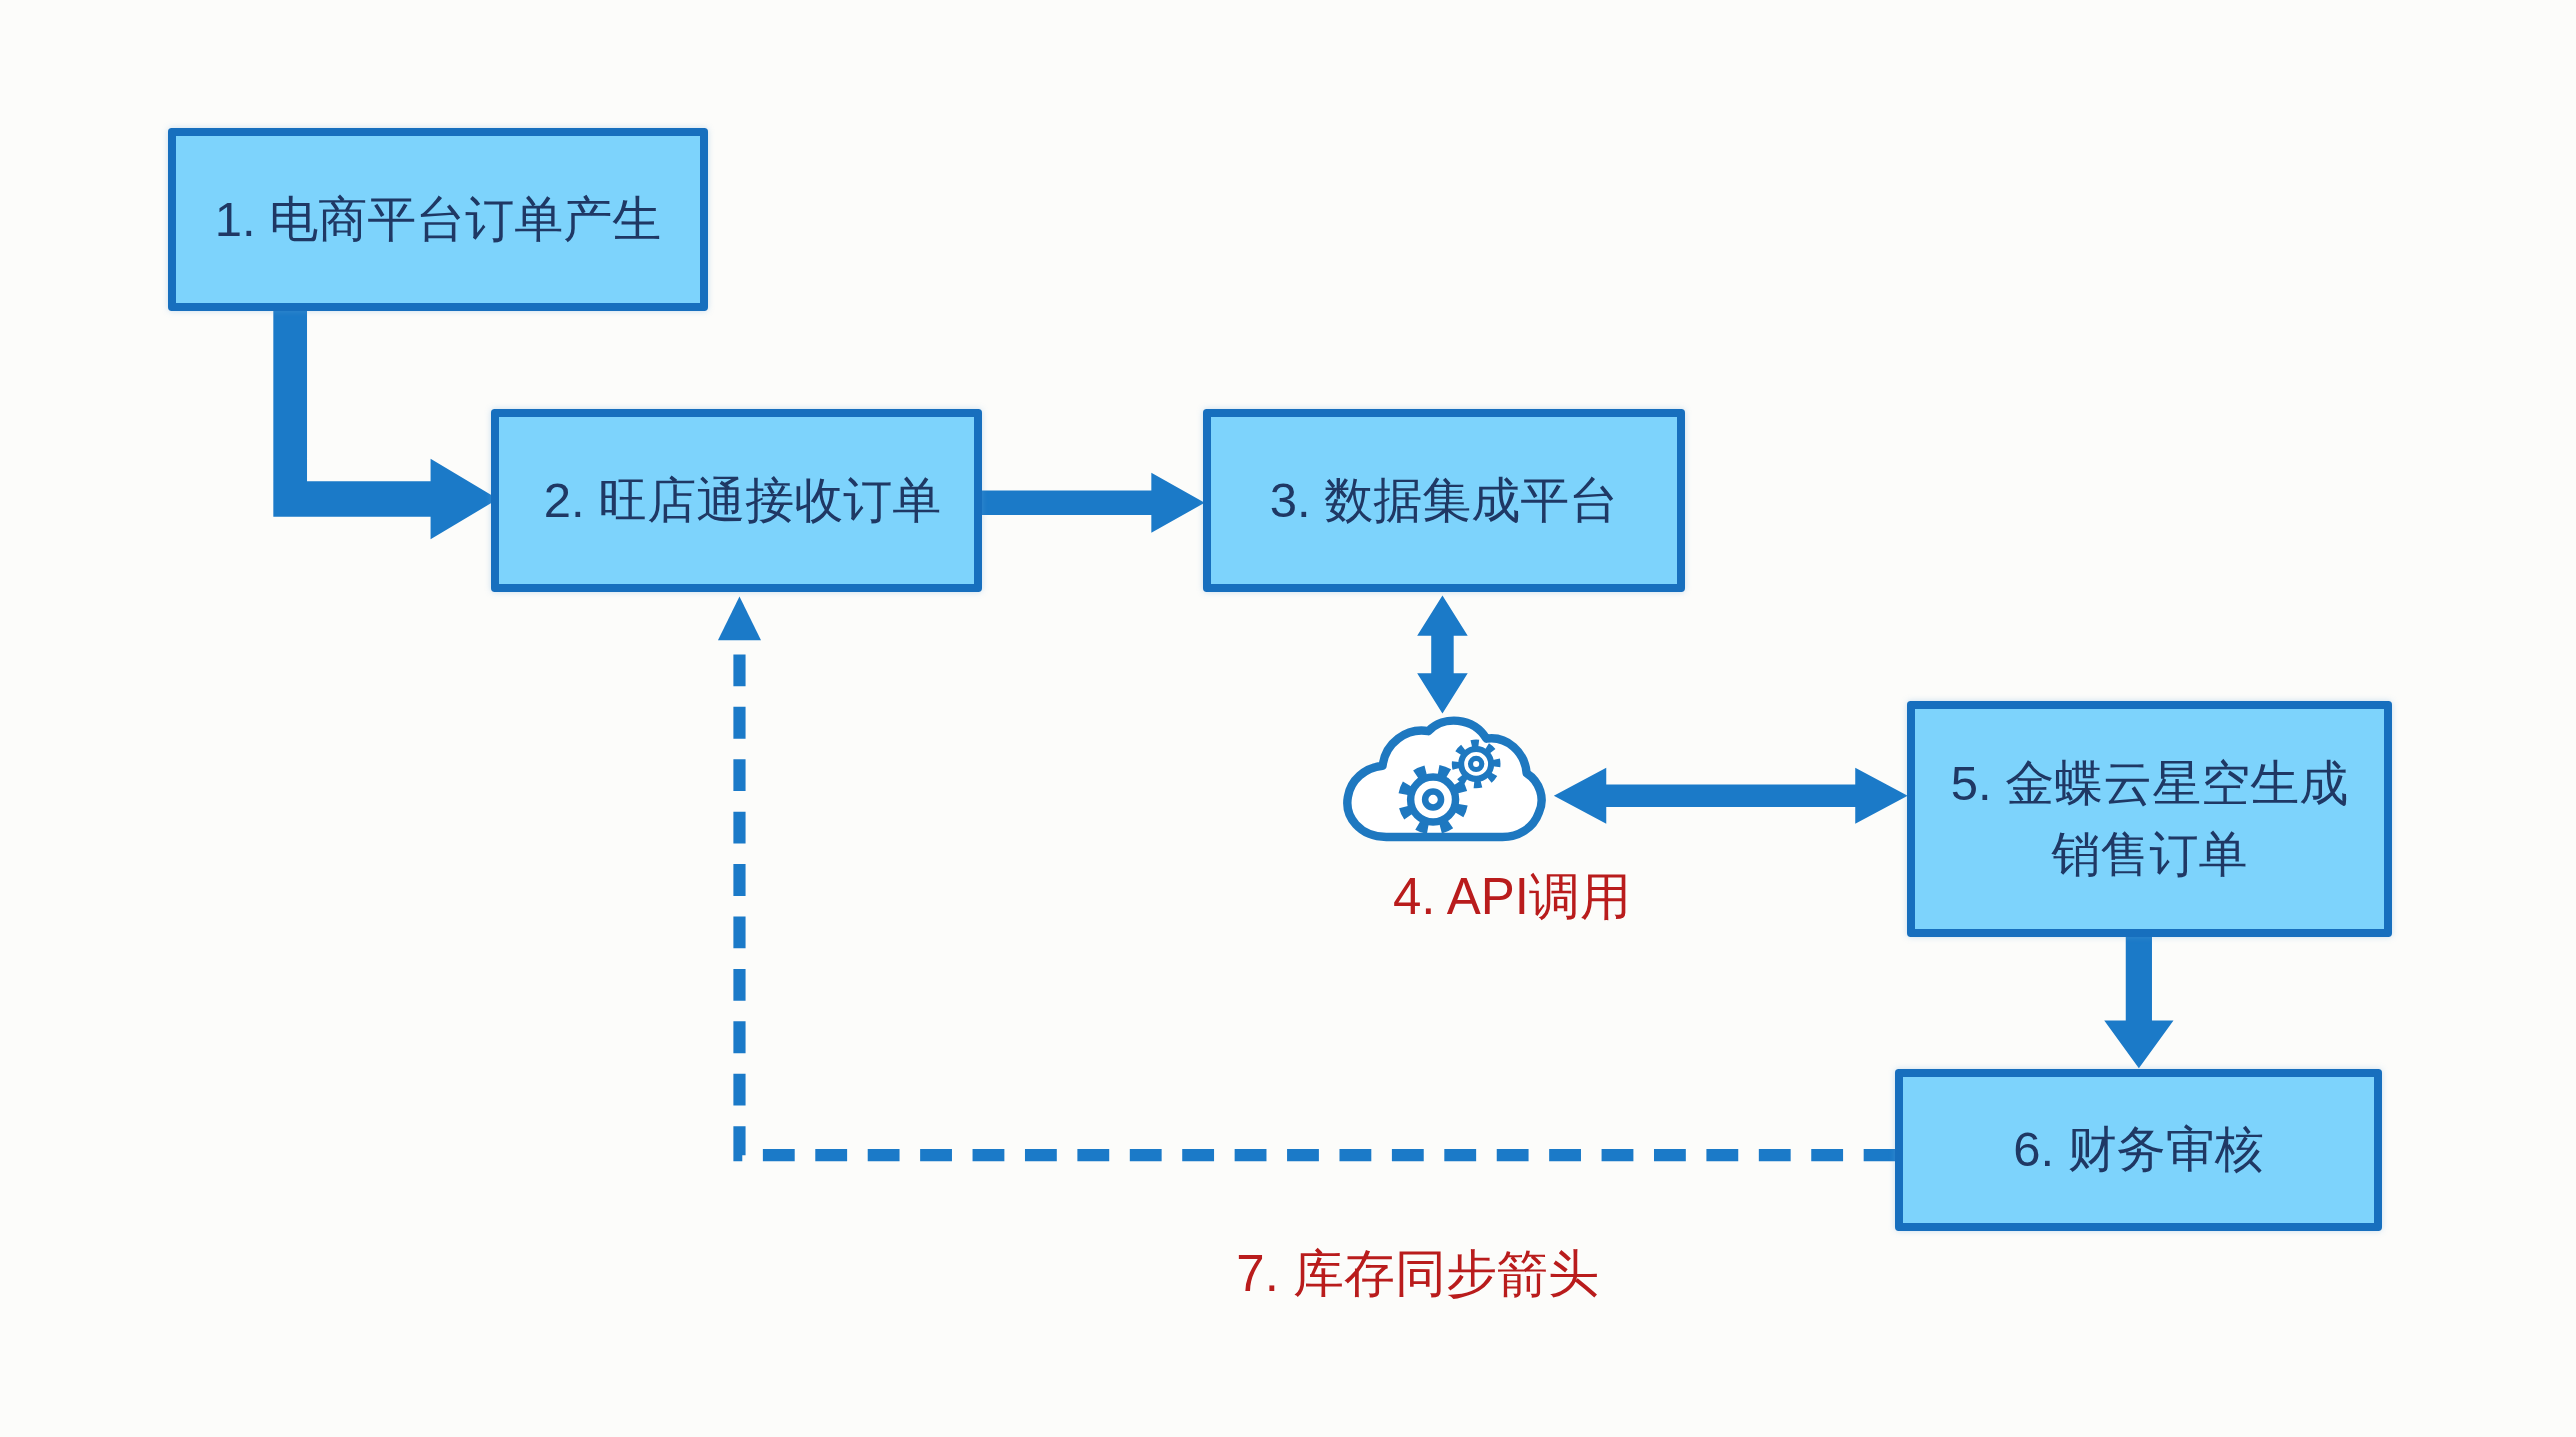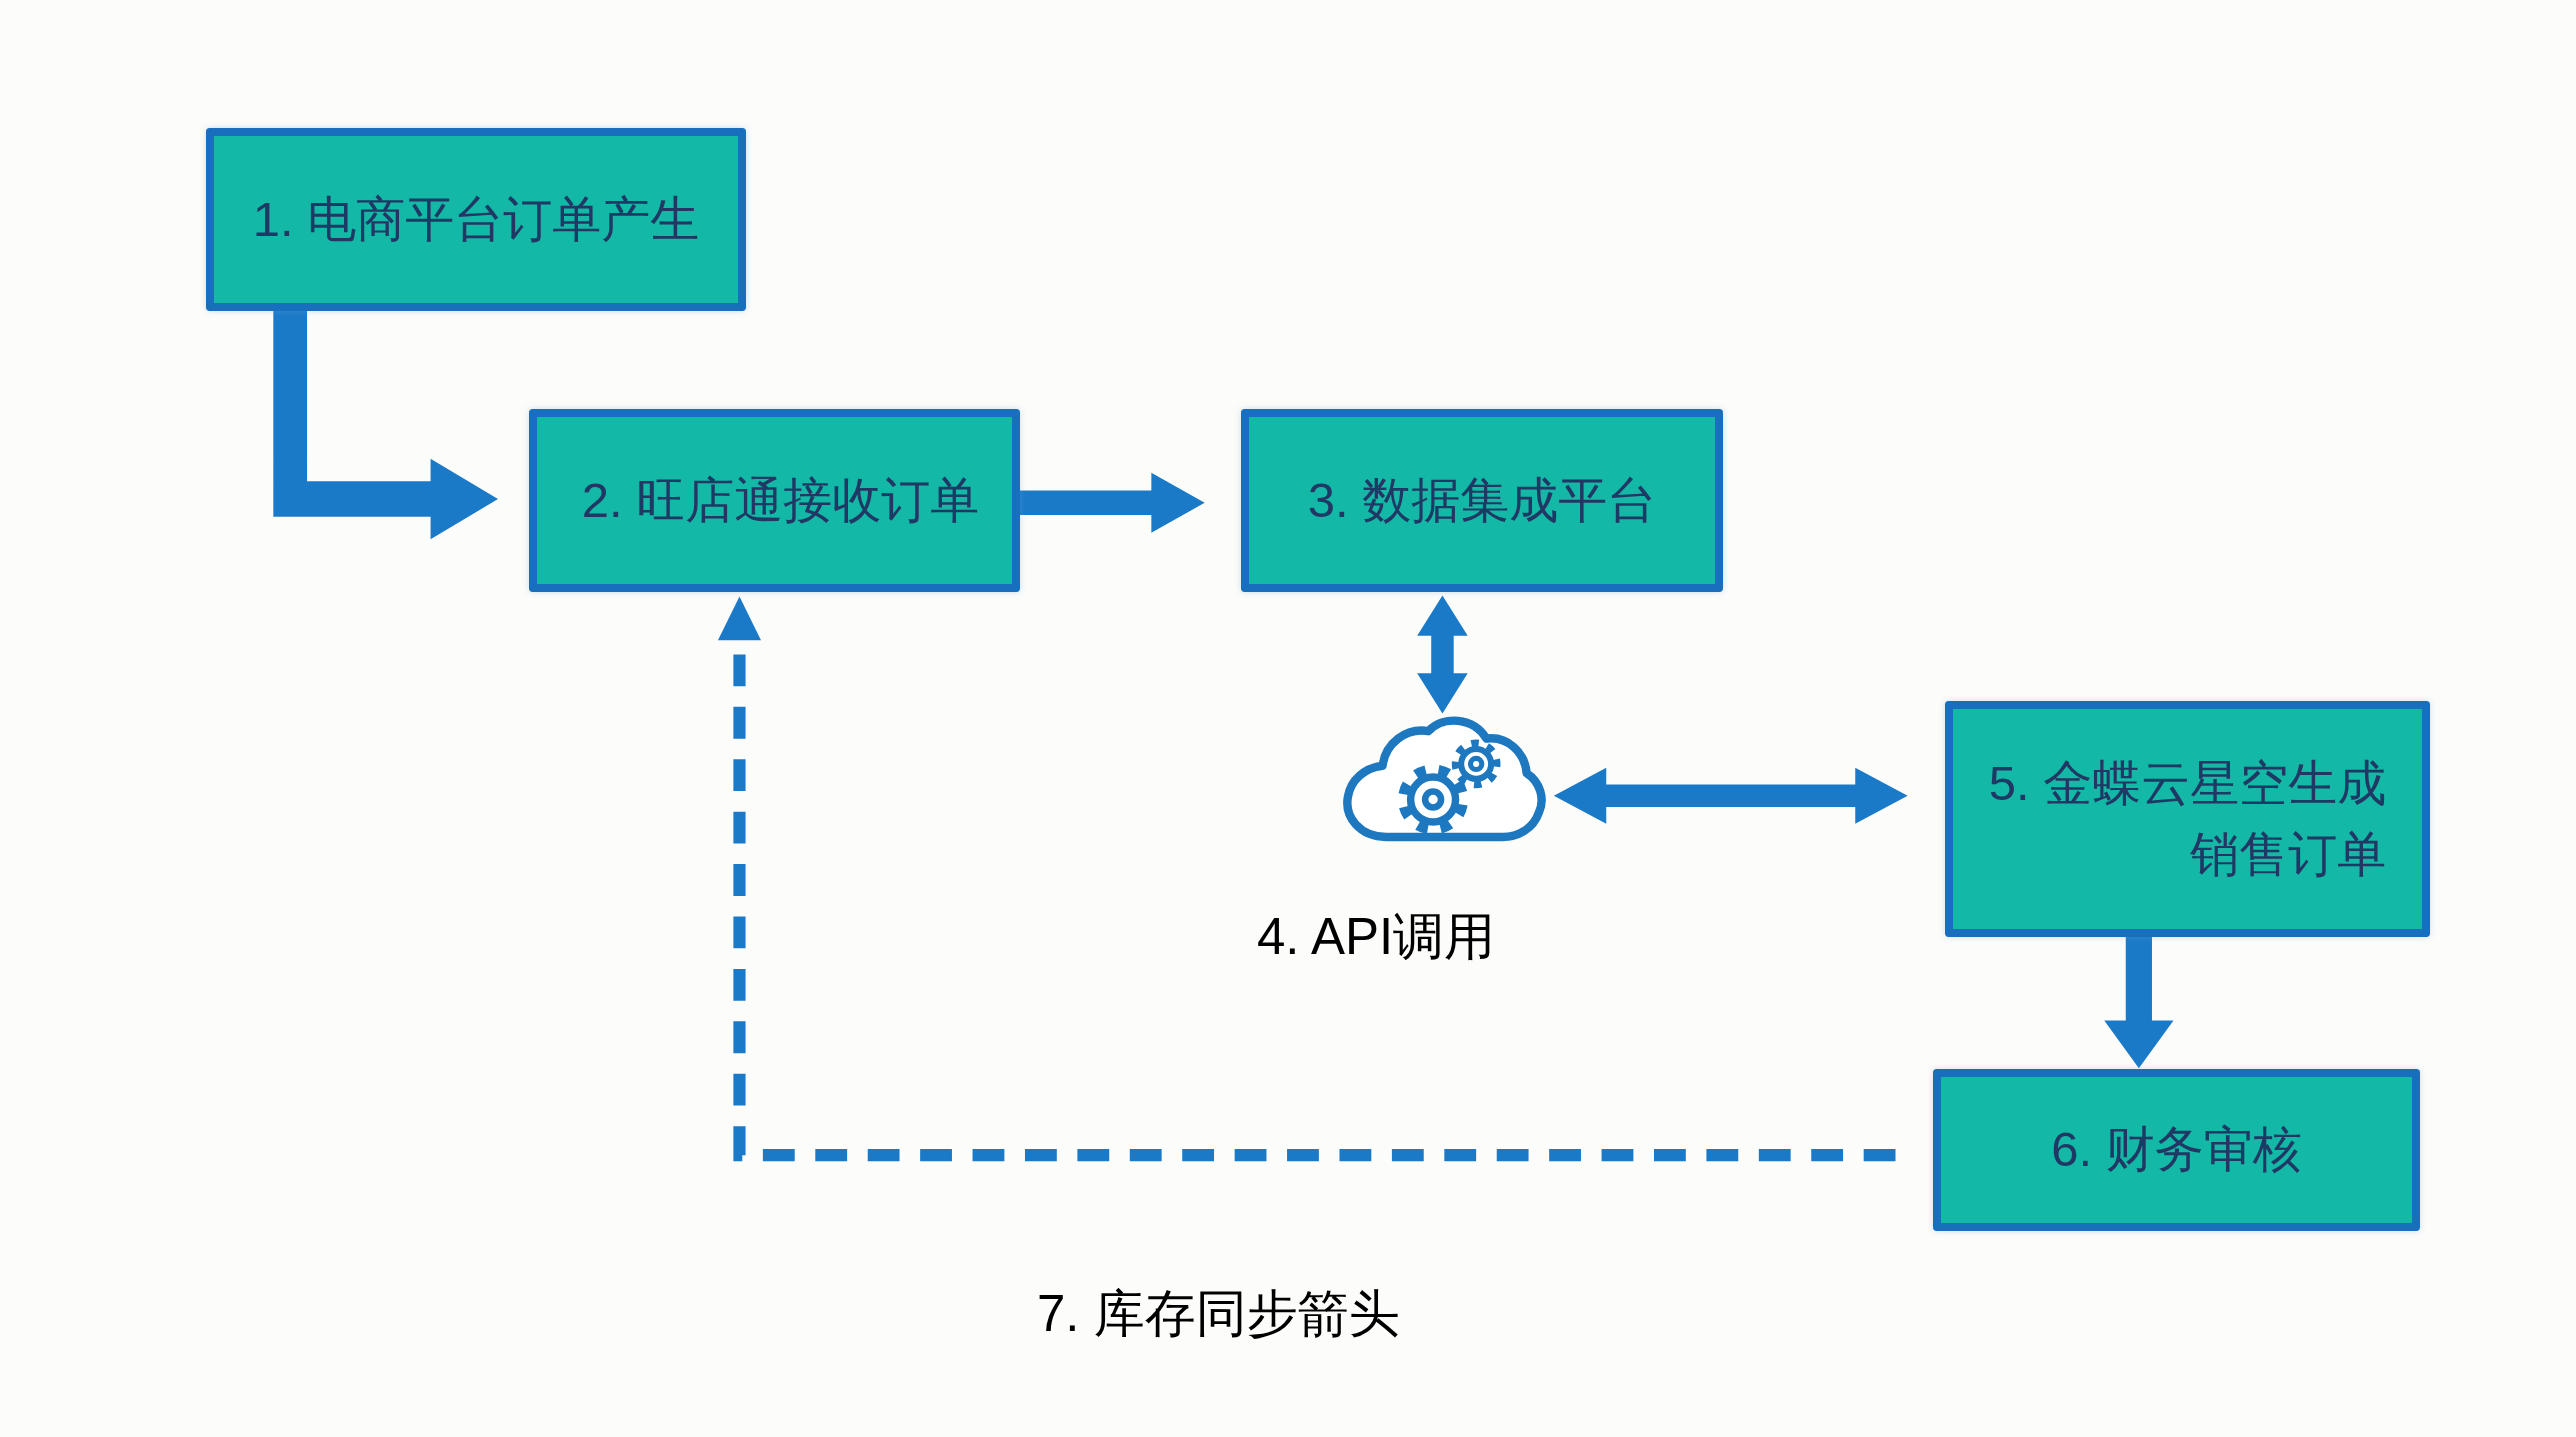--- a/index.html
+++ b/index.html
@@ -17,45 +17,43 @@
   }
   .connector-layer {
     position: absolute;
     left: 0; top: 0;
     width: 2576px;
     height: 1438px;
   }
   .flow-box {
     position: absolute;
     box-sizing: border-box;
-    background: #14b8a6;
+    background: #7dd3fc;
     border: 8.4px solid #176FBE;
     border-radius: 3.7px;
     display: flex;
     align-items: center;
     justify-content: center;
-    text-align: right;
+    text-align: center;
     color: #1F3864;
     font-size: 49px;
     line-height: 1.45;
     box-shadow: 0 0 6.6px rgba(110, 165, 220, 0.35);
-    margin-left: 38px;
   }
   .box-1 { left: 168px;  top: 128px;  width: 540px; height: 183px; }
   .box-2 { left: 491px;  top: 409px;  width: 491px; height: 183px; padding-left: 12px; }
   .box-3 { left: 1203px; top: 409px;  width: 482px; height: 183px; }
   .box-5 { left: 1907px; top: 701px;  width: 485px; height: 236px; }
   .box-6 { left: 1895px; top: 1069px; width: 487px; height: 162px; }
   .diagram-label {
     position: absolute;
-    color: #000000;
+    color: #b91c1c;
     font-size: 51px;
-    text-align: left;
+    text-align: right;
     white-space: nowrap;
-    margin-top: 40px;
   }
   .api-label { left: 1257px; top: 863px;  width: 374px; }
   .inv-label { left: 1037px; top: 1240px; width: 562px; }
   .arrow { fill: #1B7AC8; stroke: none; }
   .dashed-line {
     fill: none;
     stroke: #1B7AC8;
     stroke-width: 13px;
   }
   .cloud-shape {

